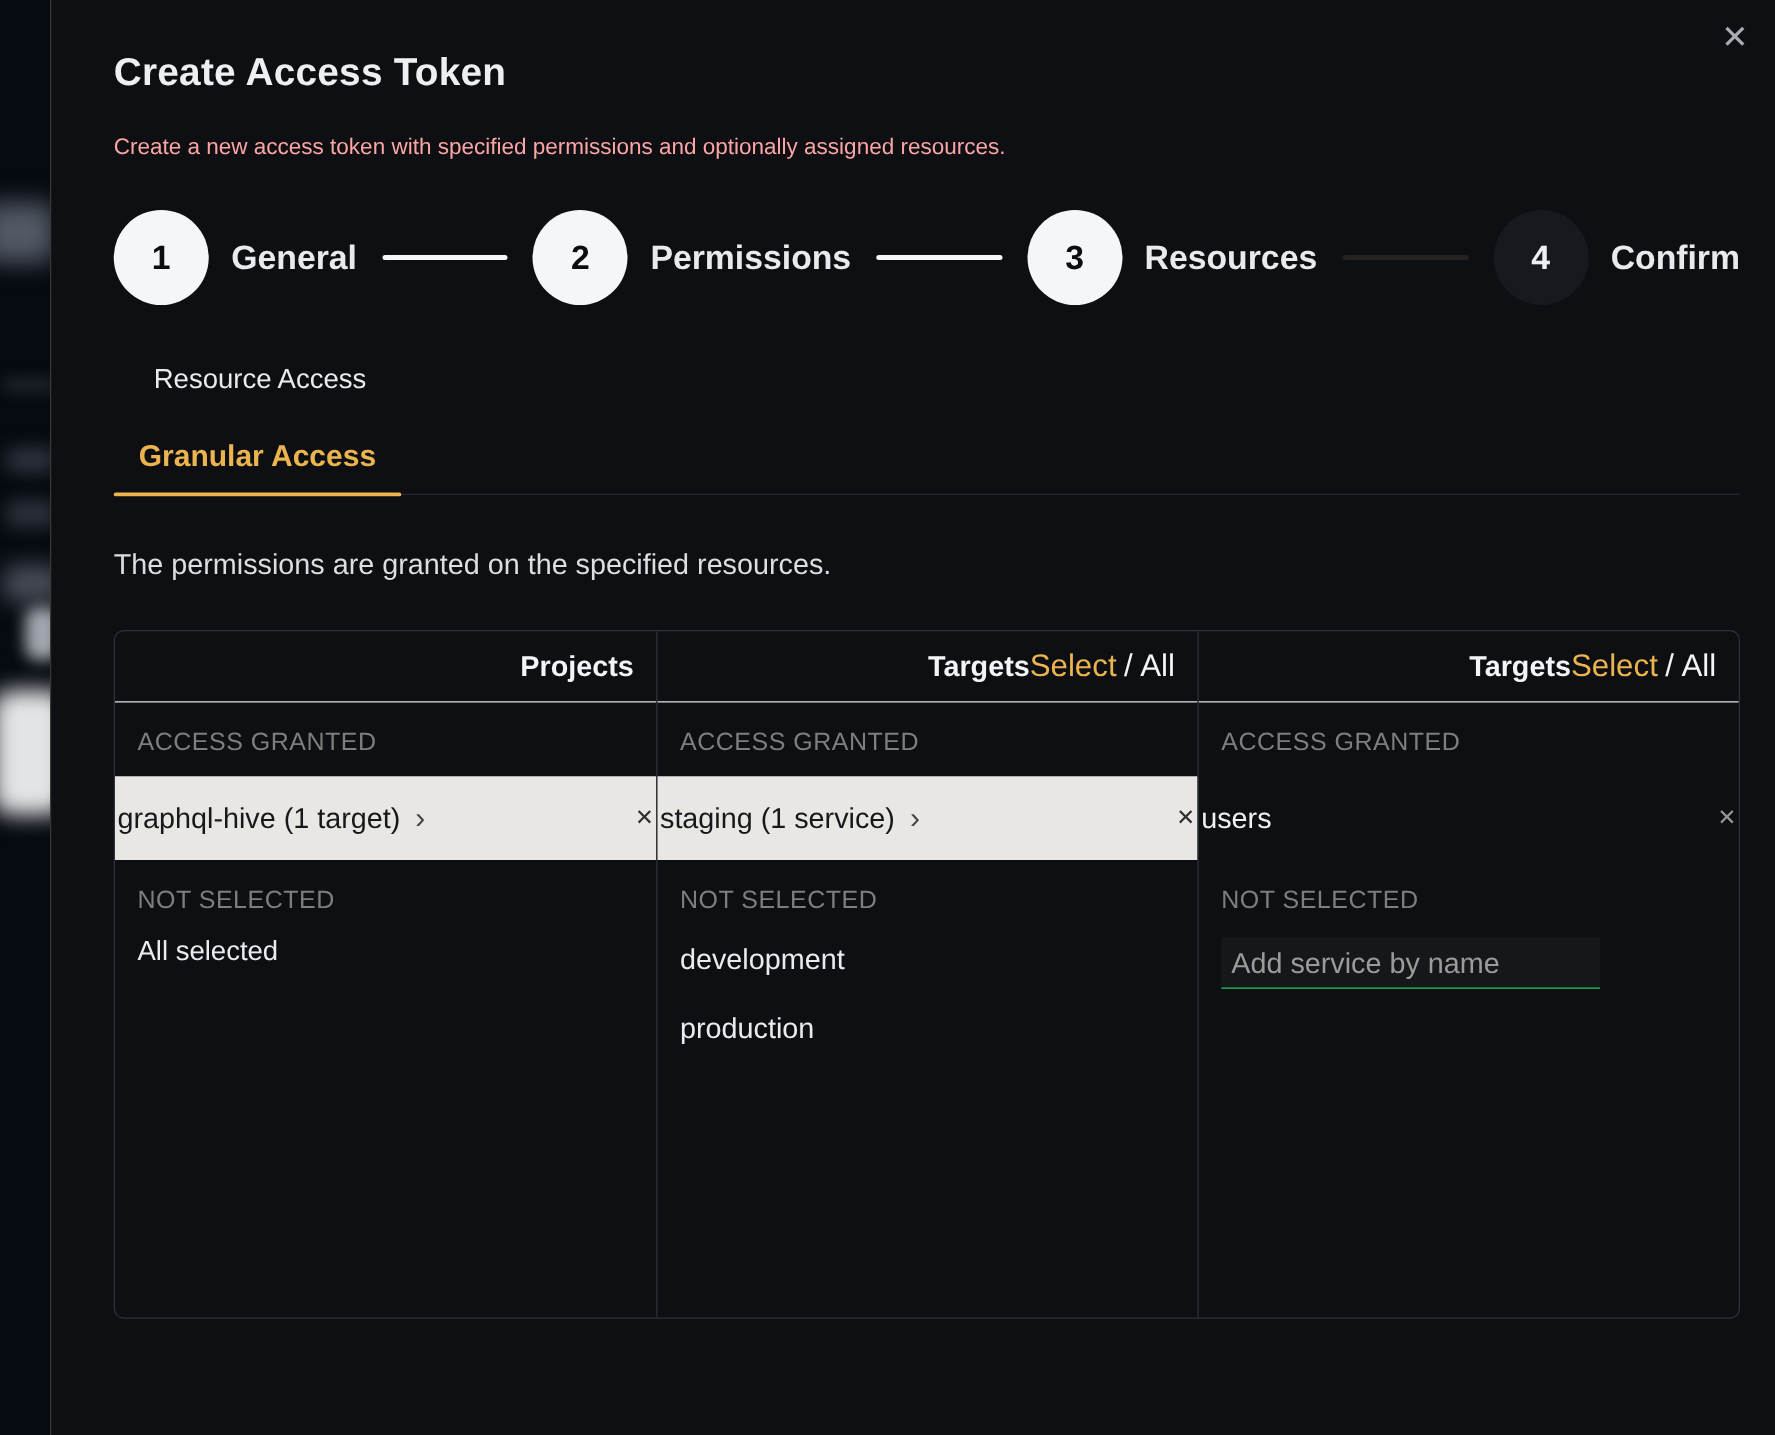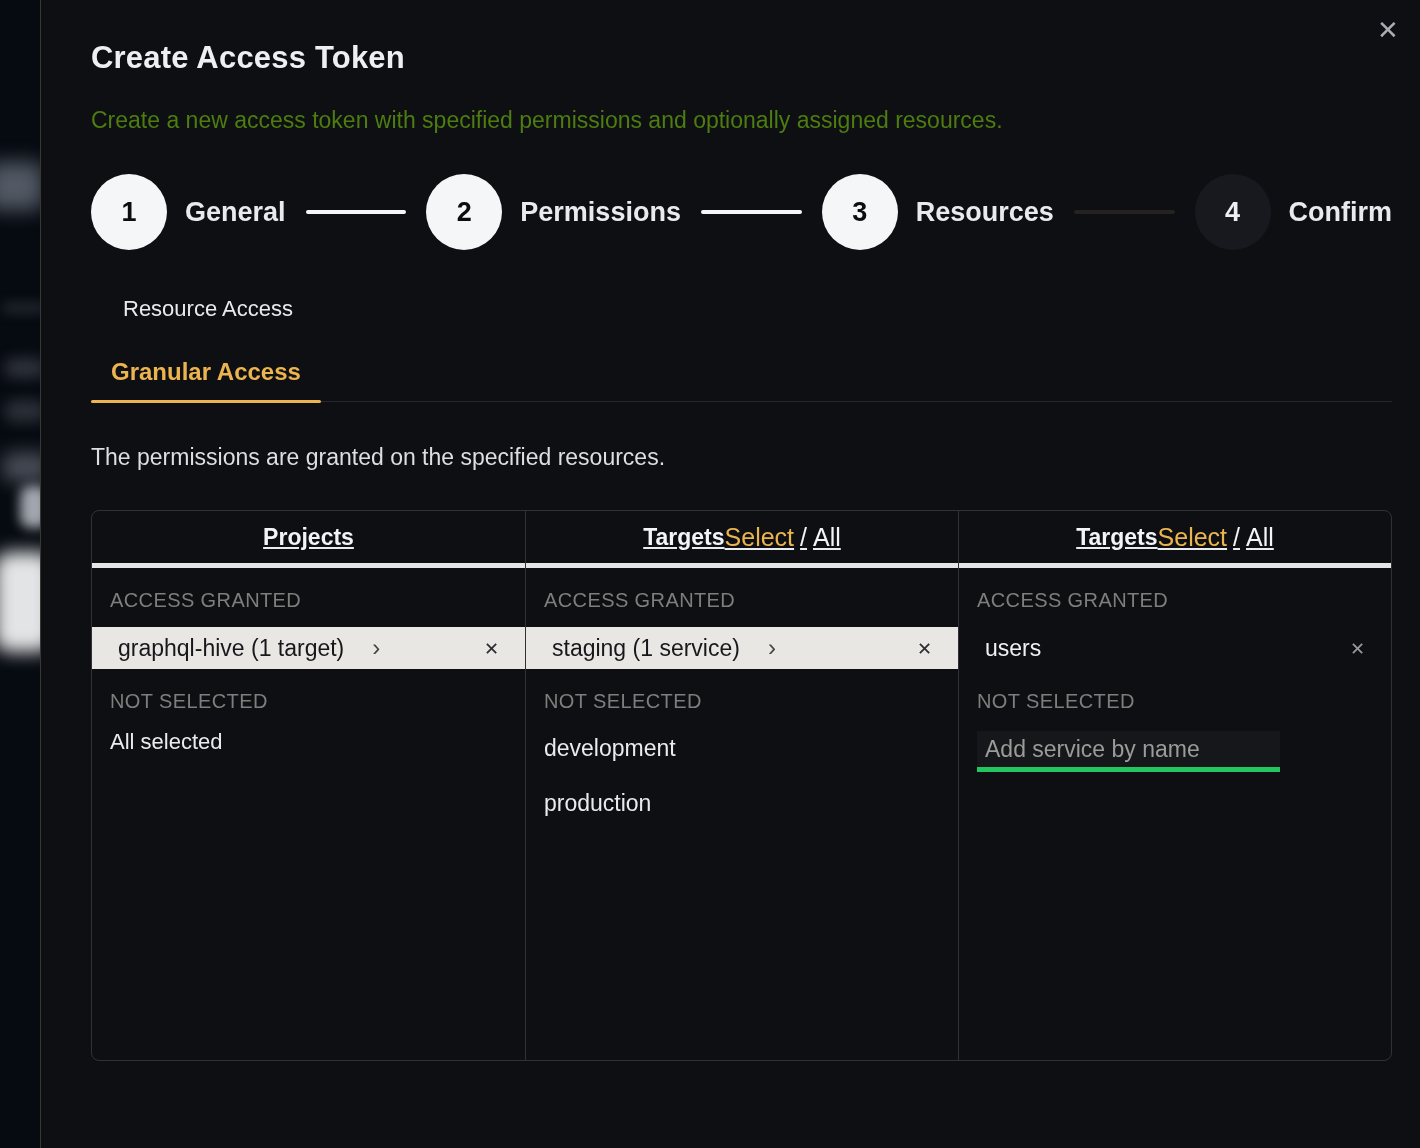--- a/index.html
+++ b/index.html
@@ -30,21 +30,21 @@
     padding: 0 28px 0 50px;
   }
   .close-btn {
     position: absolute; top: 12px; right: 14px; width: 36px; height: 36px;
     display: flex; align-items: center; justify-content: center;
     color: #a9adb3; font-size: 26px; cursor: pointer; background: none; border: none;
     font-family: "DejaVu Sans", sans-serif; line-height: 1;
   }
 
   .modal-title { margin-top: 40px; font-size: 31px; font-weight: 700; color: #edeff2; letter-spacing: .2px; }
-  .modal-subtitle { margin-top: 31px; font-size: 23px; color: #4d7c0f; }
+  .modal-subtitle { margin-top: 31px; font-size: 18px; color: #fca5a5; }
 
   
   .stepper { margin-top: 40px; display: flex; align-items: center; height: 76px; }
   .step { display: flex; align-items: center; gap: 18px; flex: none; }
   .step-circle {
     width: 76px; height: 76px; border-radius: 50%;
     display: flex; align-items: center; justify-content: center;
     font-size: 27px; font-weight: 700;
   }
   .step-circle.active { background: #f5f6f7; color: #0b0d11; }
@@ -70,49 +70,49 @@
 
   
   .resource-grid {
     margin-top: 39px; height: 551px;
     display: grid; grid-template-columns: 1fr 1fr 1fr;
     border: 1px solid #303237; border-radius: 8px; overflow: hidden;
   }
   .res-col { display: flex; flex-direction: column; min-width: 0; }
   .res-col + .res-col { border-left: 1px solid #303237; }
   .col-header {
-    height: 57px; flex: none; border-bottom: 5px solid #e5e5e5;
-    display: flex; align-items: center; justify-content: center; padding: 0 18px; text-decoration: underline;
+    height: 57px; flex: none; border-bottom: 1px solid #e5e5e5;
+    display: flex; align-items: center; justify-content: flex-end; padding: 0 18px;
   }
   .col-title { font-size: 23px; font-weight: 700; color: #f2f4f7; }
   .select-all { font-size: 25px; cursor: pointer; white-space: nowrap; }
   .select-all .sel { color: #ecb44f; }
   .select-all .slash { color: #f2f4f7; margin: 0 6px; }
   .select-all .all { color: #f2f4f7; }
 
   .section-label { padding: 21px 18px 0; font-size: 20px; color: #7e7e7c; letter-spacing: .4px; }
 
   .granted-row {
-    margin-top: 15px; height: 42px; flex: none;
-    display: flex; align-items: center; padding: 0 26px; font-size: 23px; cursor: pointer; gap: 16px;
+    margin-top: 15px; height: 67px; flex: none;
+    display: flex; align-items: center; padding: 0 2px; font-size: 23px; cursor: pointer;
   }
   .granted-row.light { background: #e9e7e3; color: #17181b; }
   .granted-row.dark { color: #eef0f3; }
   .row-chevron { margin-left: 12px; font-size: 24px; color: #45464a; line-height: 1; }
   .row-x { margin-left: auto; font-size: 18px; cursor: pointer; font-family: "DejaVu Sans", sans-serif; }
   .granted-row.light .row-x { color: #2c2d30; }
   .granted-row.dark .row-x { color: #97989b; }
 
   .empty-text { margin: 16px 18px 0; font-size: 22px; color: #e9ebee; }
   .item-list { margin-top: 6px; }
   .list-item { padding: 12px 18px; font-size: 23px; color: #e9ebee; cursor: pointer; margin-top: 4px; }
 
   .service-input {
     margin: 18px 18px 0; width: 303px; height: 41px; flex: none;
-    background: #16171b; border: none; border-bottom: 5px solid #22c55e;
+    background: #16171b; border: none; border-bottom: 1px solid #22c55e;
     color: #d8dadc; font-size: 23px; padding: 0 8px;
     font-family: "Liberation Sans", "DejaVu Sans", sans-serif;
   }
   .service-input::placeholder { color: #9b9b98; }
 
   .breadcrumb { margin-top: 27px; font-size: 23px; color: #e9ebee; }
   .breadcrumb .sep { margin: 0 10px; color: #cfd1d4; }
 </style>
 </head>
 <body>

